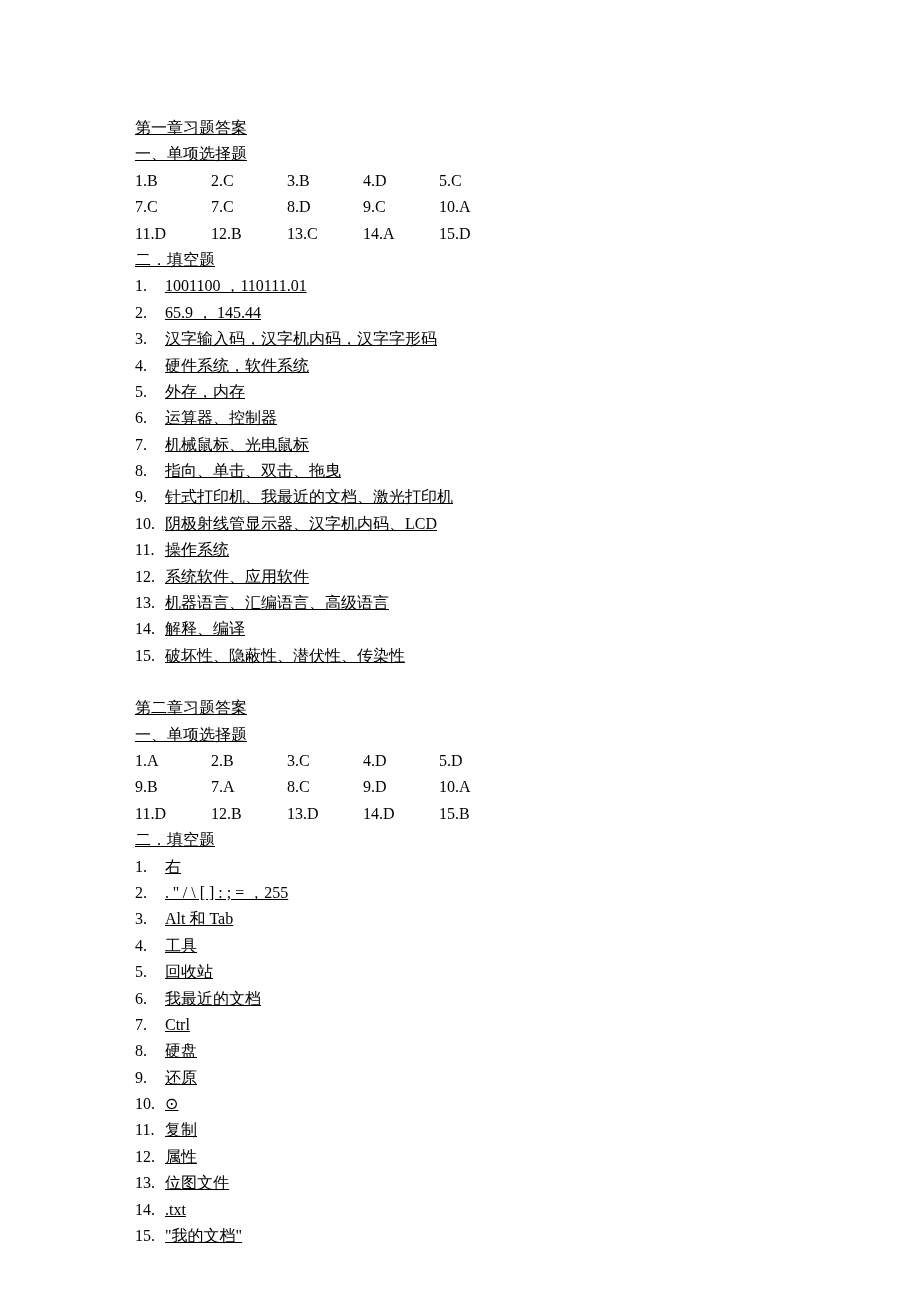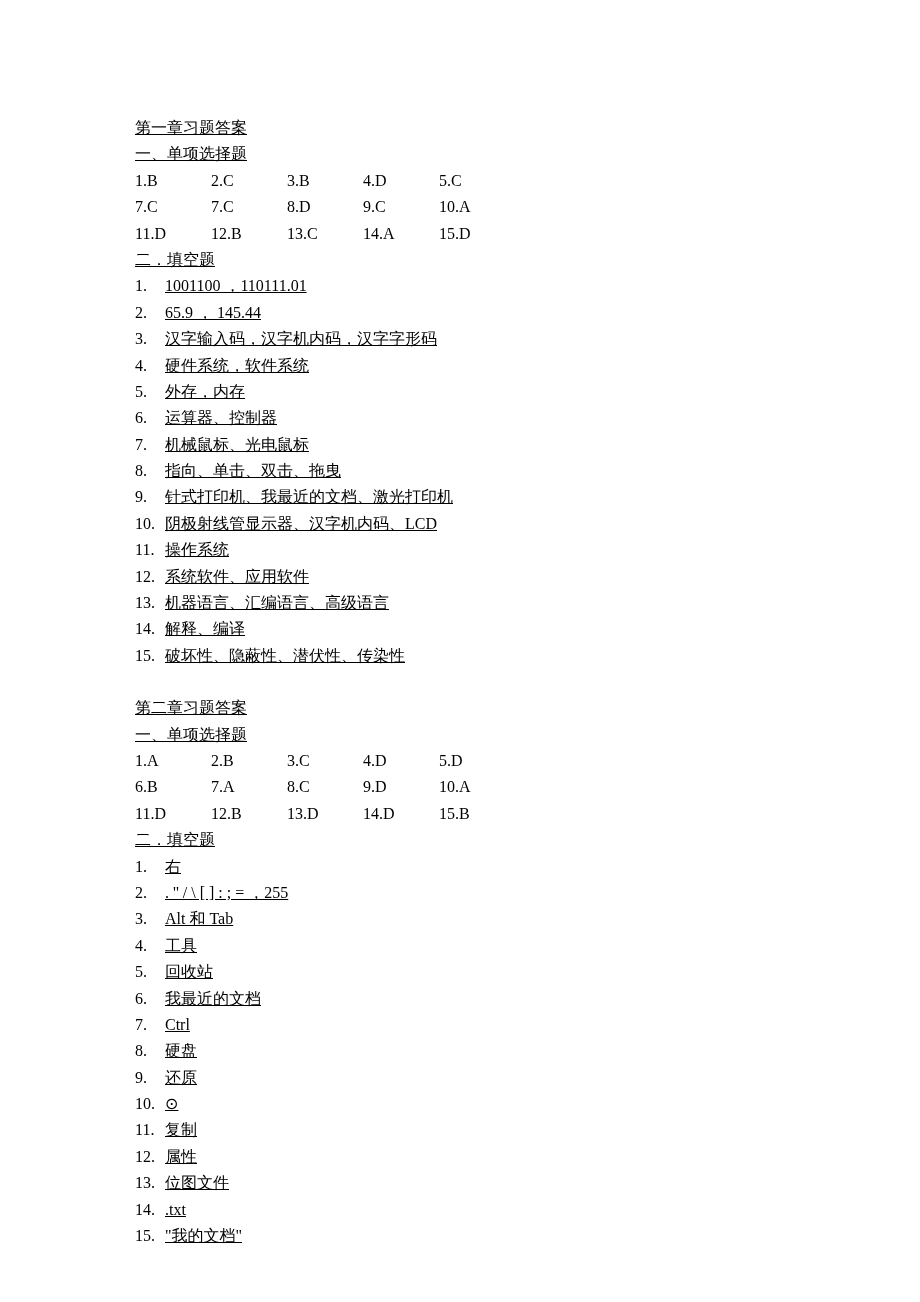--- a/index.html
+++ b/index.html
@@ -119,21 +119,21 @@
 <div class="line">一、单项选择题</div>
 
 <div class="mc-row">
   <span class="qcell">1.A</span>
   <span class="qcell">2.B</span>
   <span class="qcell">3.C</span>
   <span class="qcell">4.D</span>
   <span class="qcell last">5.D</span>
 </div>
 <div class="mc-row">
-  <span class="qcell">6.B</span>
+  <span class="qcell">9.B</span>
   <span class="qcell">7.A</span>
   <span class="qcell">8.C</span>
   <span class="qcell">9.D</span>
   <span class="qcell last">10.A</span>
 </div>
 <div class="mc-row">
   <span class="qcell">11.D</span>
   <span class="qcell">12.B</span>
   <span class="qcell">13.D</span>
   <span class="qcell">14.D</span>

